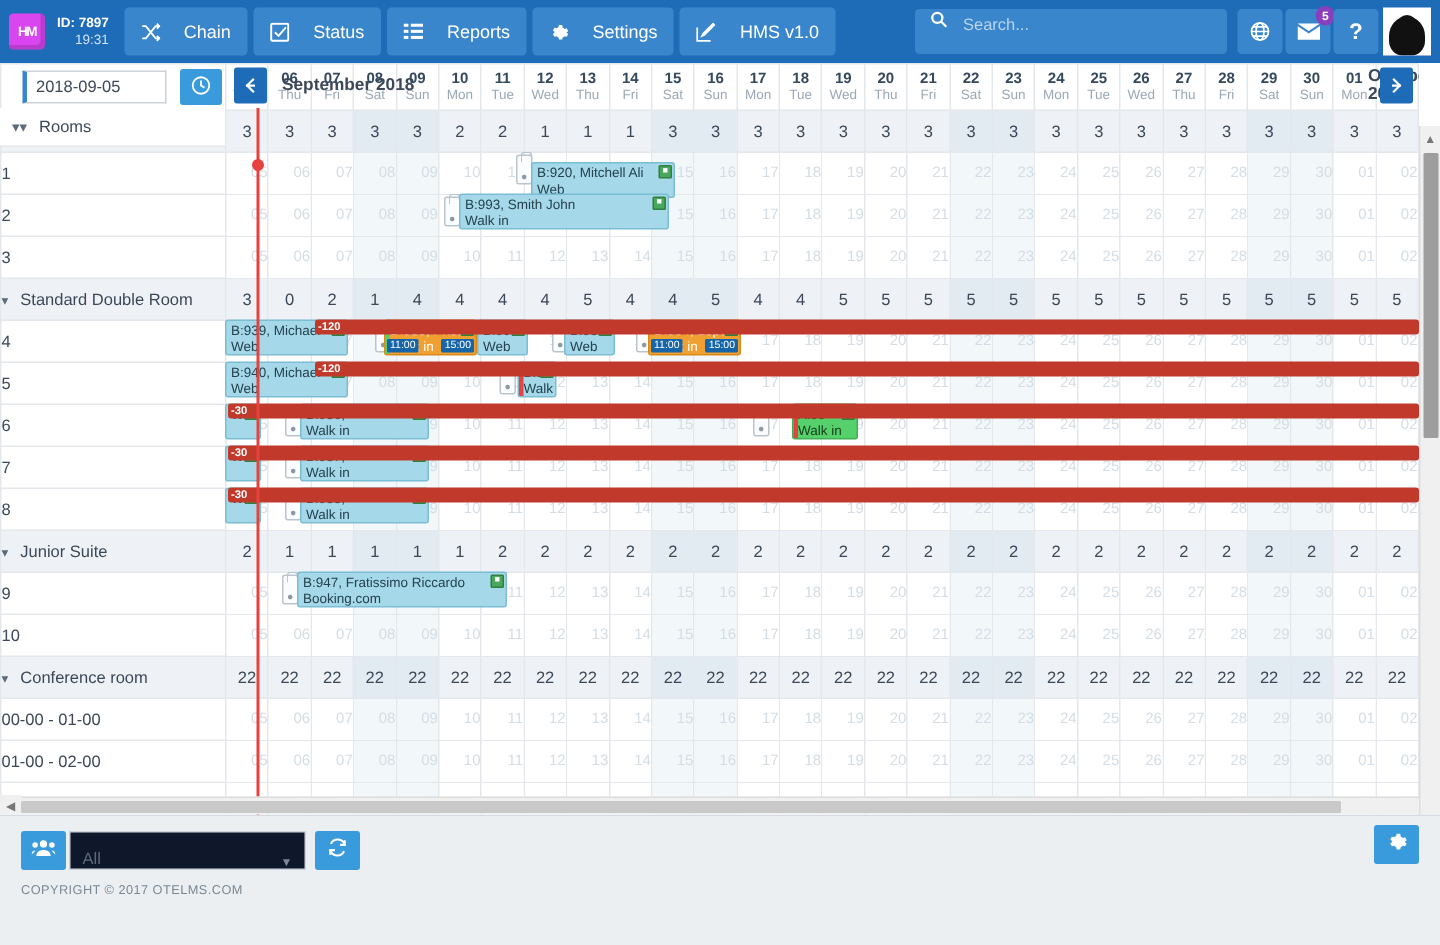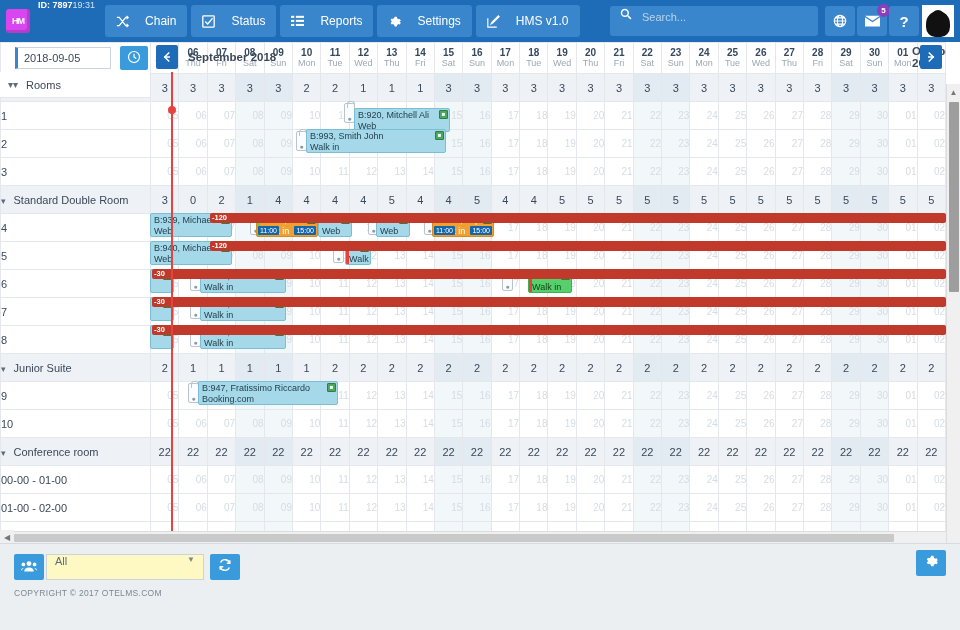--- a/index.html
+++ b/index.html
@@ -25,21 +25,21 @@
     width: 24px; height: 24px;
     background: #d946ef;
     border-radius: 3px;
     color: #fff; font-size: 9px; font-weight: bold;
     display: flex; align-items: center; justify-content: center;
     letter-spacing: -1px;
     box-shadow: inset -3px -3px 0 rgba(0,0,0,.15);
   }
   .id-block {
     color: #cfe4f5; font-size: 9px; line-height: 11px;
-    display: flex; flex-direction: row; justify-content: center;
+    display: flex; flex-direction: column; justify-content: center;
     padding: 0 8px 0 2px; text-align: right;
   }
   .id-block b { color:#fff; font-weight:bold; }
   .nav-item {
     display: flex; align-items: center; gap: 16px;
     padding: 0 11px; margin: 5px 2px; border-radius: 3px;
     background: #3a86cc; color: #fff; font-size: 12px;
     cursor: pointer; white-space: nowrap;
   }
   .nav-ico { display:inline-flex; align-items:center; }
@@ -210,23 +210,23 @@
     background:#c9c9c9; border-radius:1px; }
 
   
   #footer { height:56px; background:#eceff1; padding:10px 14px; }
   .foot-row { display:flex; align-items:center; }
   .sq-btn {
     width:30px; height:26px; background:#3a9bdc; color:#fff; border-radius:2px;
     display:flex; align-items:center; justify-content:center; cursor:pointer;
   }
   .sel {
-    width:158px; height:26px; background:#fef9c3; border:1px solid #ccd3da;
+    width:158px; height:26px; background:#0f172a; border:1px solid #ccd3da;
     margin-left:2px; font-size:11px; color:#5b6b7c;
-    display:flex; align-items:flex-start; justify-content:space-between;
+    display:flex; align-items:flex-end; justify-content:space-between;
     padding:0 8px; cursor:pointer;
   }
   .copyright { font-size:8.5px; color:#7b8894; margin-top:8px; letter-spacing:.3px; }
   .gear-float {
     position:absolute; right:14px; bottom:24px;
     width:30px; height:26px; background:#3a9bdc; color:#fff; border-radius:2px;
     display:flex; align-items:center; justify-content:center; cursor:pointer;
   }
   #footer { position:relative; }
 </style>

